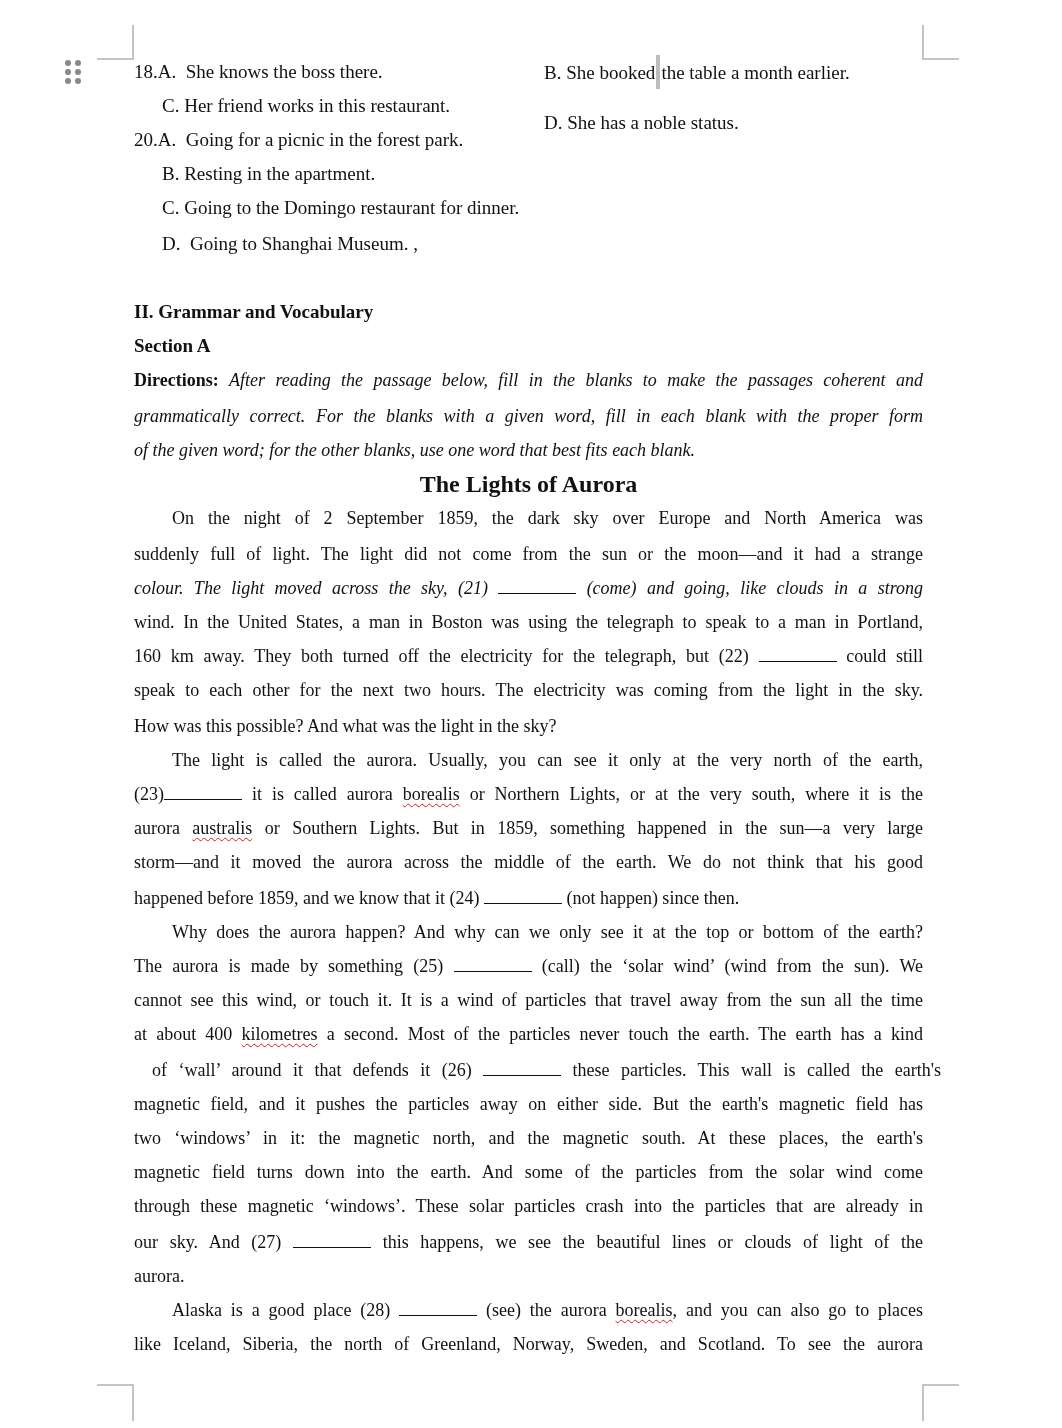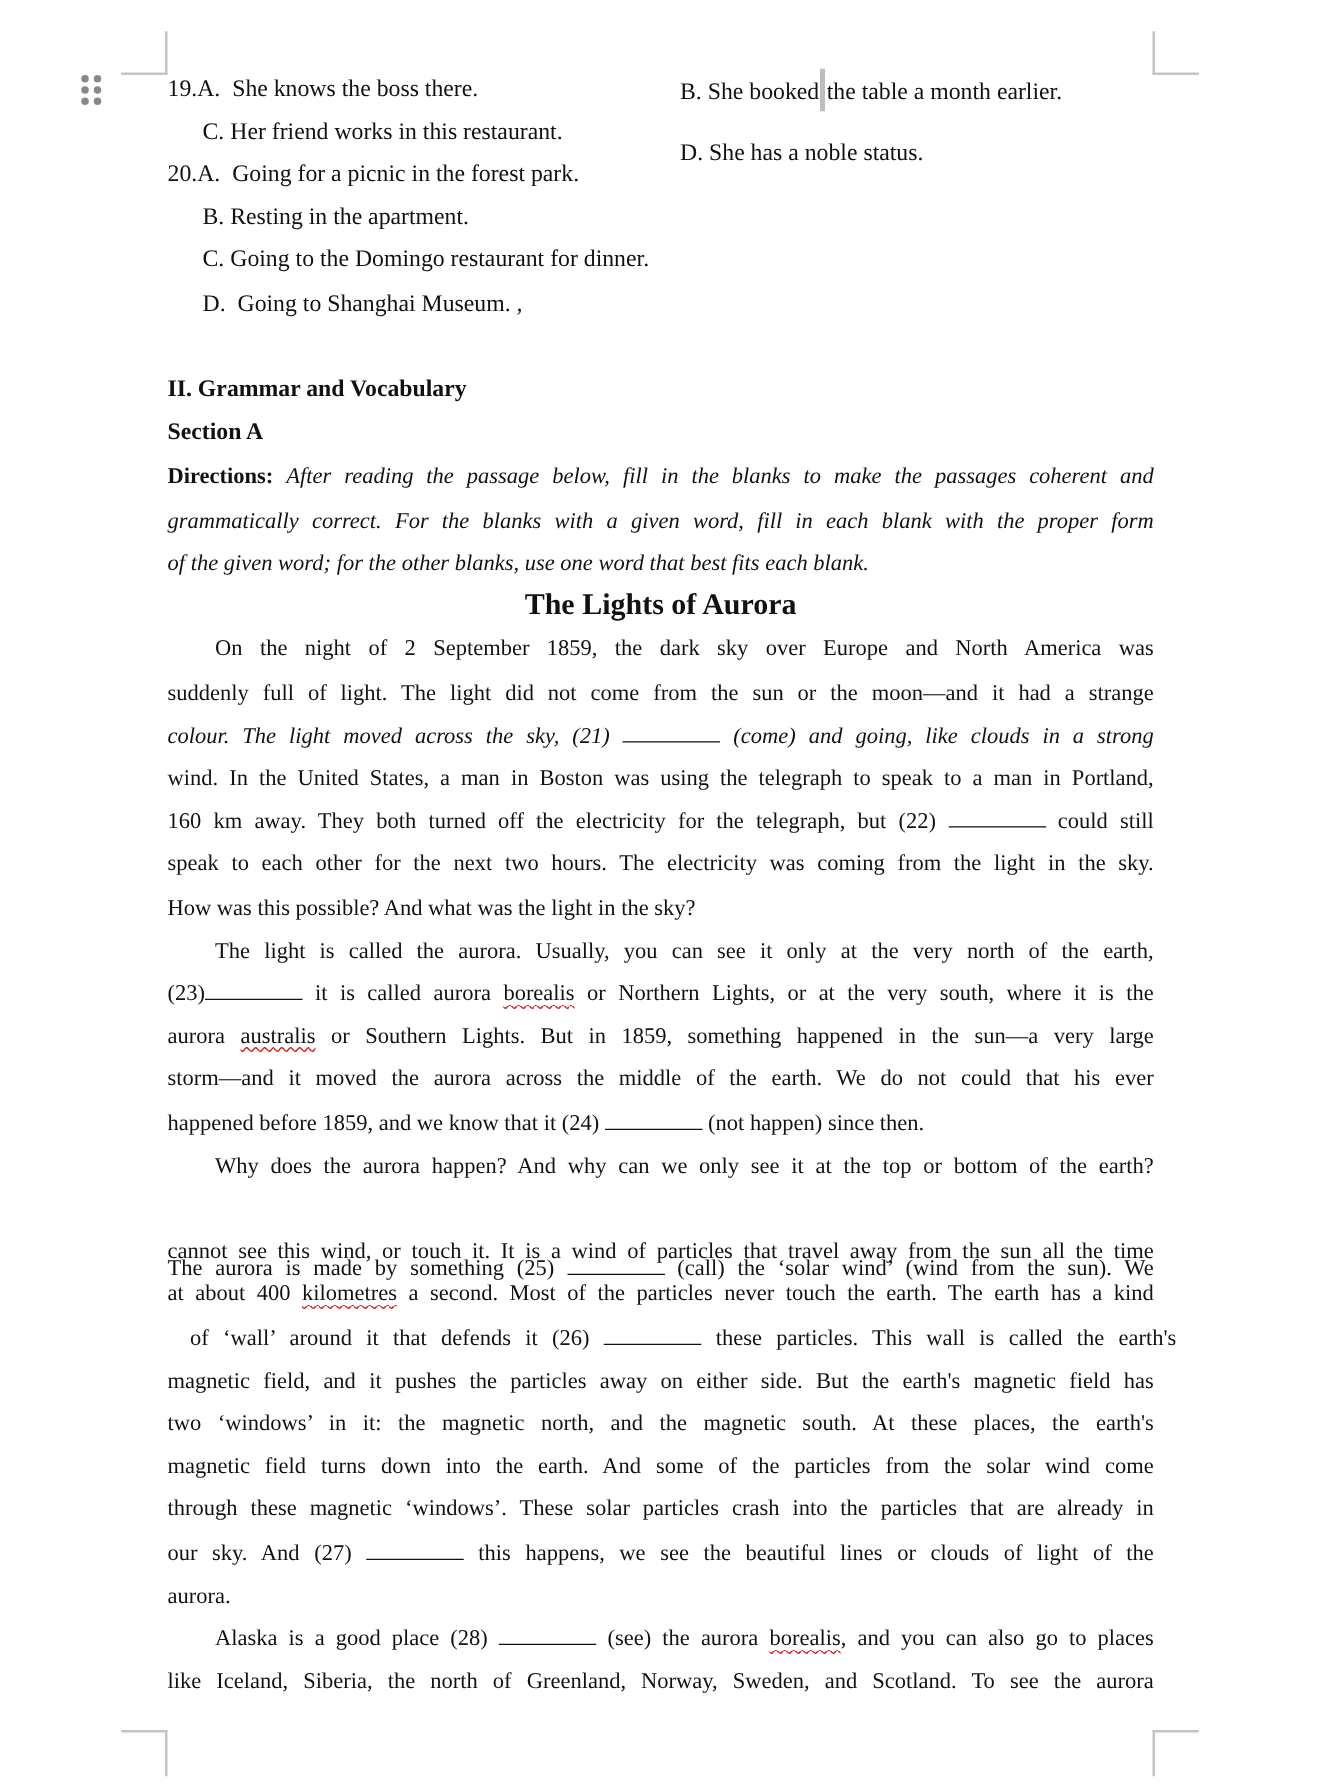--- a/index.html
+++ b/index.html
@@ -36,21 +36,21 @@
 <div class="drag-handle">
   <span></span>
     <span></span>
     <span></span>
     <span></span>
     <span></span>
     <span></span>
 </div>
 
 <div class="line" style="left:134px; top:60px;">
-  <span>19.</span><span>A.</span>&nbsp; <span>She knows the boss there.</span>
+  <span>18.</span><span>A.</span>&nbsp; <span>She knows the boss there.</span>
 </div>
 <div class="line" style="left:544px; top:55px; line-height:34px;">
   <span>B.</span> <span>She booked</span><span class="cursor"></span><span>the table a month earlier.</span>
 </div>
 <div class="line" style="left:162px; top:94px;">
   <span>C.</span> <span>Her friend works in this restaurant.</span>
 </div>
 <div class="line" style="left:544px; top:94px;margin-top:17px;">
   <span>D.</span> <span>She has a noble status.</span>
 </div>
@@ -81,25 +81,25 @@
 <div class="just" style="top:542px;">suddenly full of light. The light did not come from the sun or the moon—and it had a strange</div>
 <div class="just" style="top:576px;font-style:italic;"><span>colour. The light moved across the sky, (21)</span> <span class="blank"></span> <span>(come) and going, like clouds in a strong</span></div>
 <div class="just" style="top:610px;">wind. In the United States, a man in Boston was using the telegraph to speak to a man in Portland,</div>
 <div class="just" style="top:644px;"><span>160 km away. They both turned off the electricity for the telegraph, but (22)</span> <span class="blank"></span> <span>could still</span></div>
 <div class="just" style="top:678px;">speak to each other for the next two hours. The electricity was coming from the light in the sky.</div>
 <div class="just last" style="top:714px;">How was this possible? And what was the light in the sky?</div>
 
 <div class="just ind" style="top:748px;">The light is called the aurora. Usually, you can see it only at the very north of the earth,</div>
 <div class="just" style="top:782px;"><span>(23)</span><span class="blank"></span> <span>it is called aurora</span> <span class="spell">borealis</span> <span>or Northern Lights, or at the very south, where it is the</span></div>
 <div class="just" style="top:816px;"><span>aurora</span> <span class="spell">australis</span> <span>or Southern Lights. But in 1859, something happened in the sun—a very large</span></div>
-<div class="just" style="top:850px;">storm—and it moved the aurora across the middle of the earth. We do not could that his ever</div>
+<div class="just" style="top:850px;">storm—and it moved the aurora across the middle of the earth. We do not think that his good</div>
 <div class="just last" style="top:886px;"><span>happened before 1859, and we know that it (24)</span> <span class="blank"></span> <span>(not happen) since then.</span></div>
 
 <div class="just ind" style="top:920px;">Why does the aurora happen? And why can we only see it at the top or bottom of the earth?</div>
-<div class="just" style="top:954px;margin-top:48px;"><span>The aurora is made by something (25)</span> <span class="blank"></span> <span>(call) the ‘solar wind’ (wind from the sun). We</span></div>
+<div class="just" style="top:954px;"><span>The aurora is made by something (25)</span> <span class="blank"></span> <span>(call) the ‘solar wind’ (wind from the sun). We</span></div>
 <div class="just" style="top:988px;">cannot see this wind, or touch it. It is a wind of particles that travel away from the sun all the time</div>
 <div class="just" style="top:1022px;font-family:Liberation Serif, serif;"><span>at about 400</span> <span class="spell">kilometres</span> <span>a second. Most of the particles never touch the earth. The earth has a kind</span></div>
 <div class="just" style="top:1058px;margin-left:18px;"><span>of ‘wall’ around it that defends it (26)</span> <span class="blank"></span> <span>these particles. This wall is called the earth's</span></div>
 <div class="just" style="top:1092px;">magnetic field, and it pushes the particles away on either side. But the earth's magnetic field has</div>
 <div class="just" style="top:1126px;">two ‘windows’ in it: the magnetic north, and the magnetic south. At these places, the earth's</div>
 <div class="just" style="top:1160px;">magnetic field turns down into the earth. And some of the particles from the solar wind come</div>
 <div class="just" style="top:1194px;">through these magnetic ‘windows’. These solar particles crash into the particles that are already in</div>
 <div class="just" style="top:1230px;"><span>our sky. And (27)</span> <span class="blank"></span> <span>this happens, we see the beautiful lines or clouds of light of the</span></div>
 <div class="just last" style="top:1264px;">aurora.</div>
 

